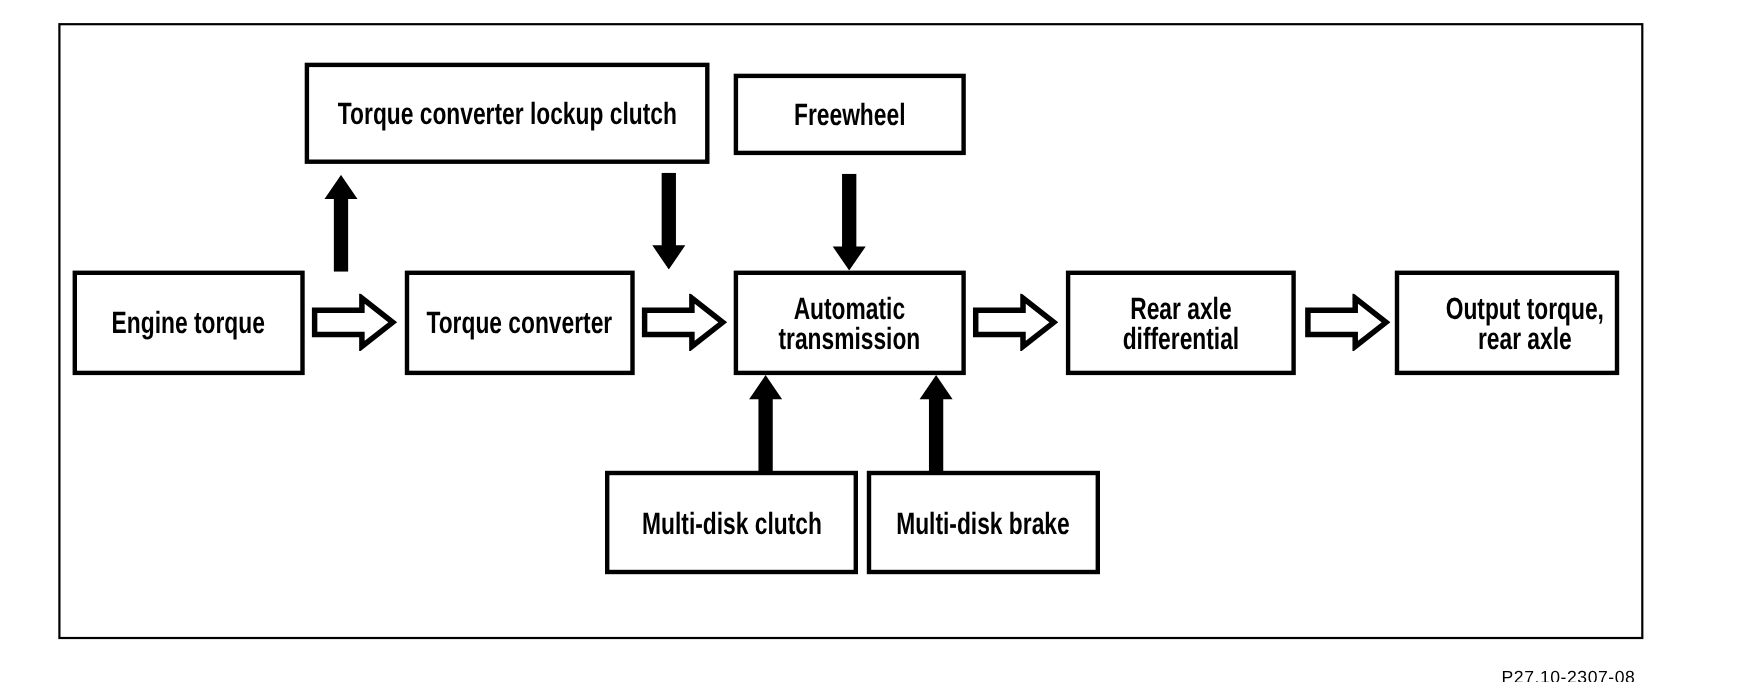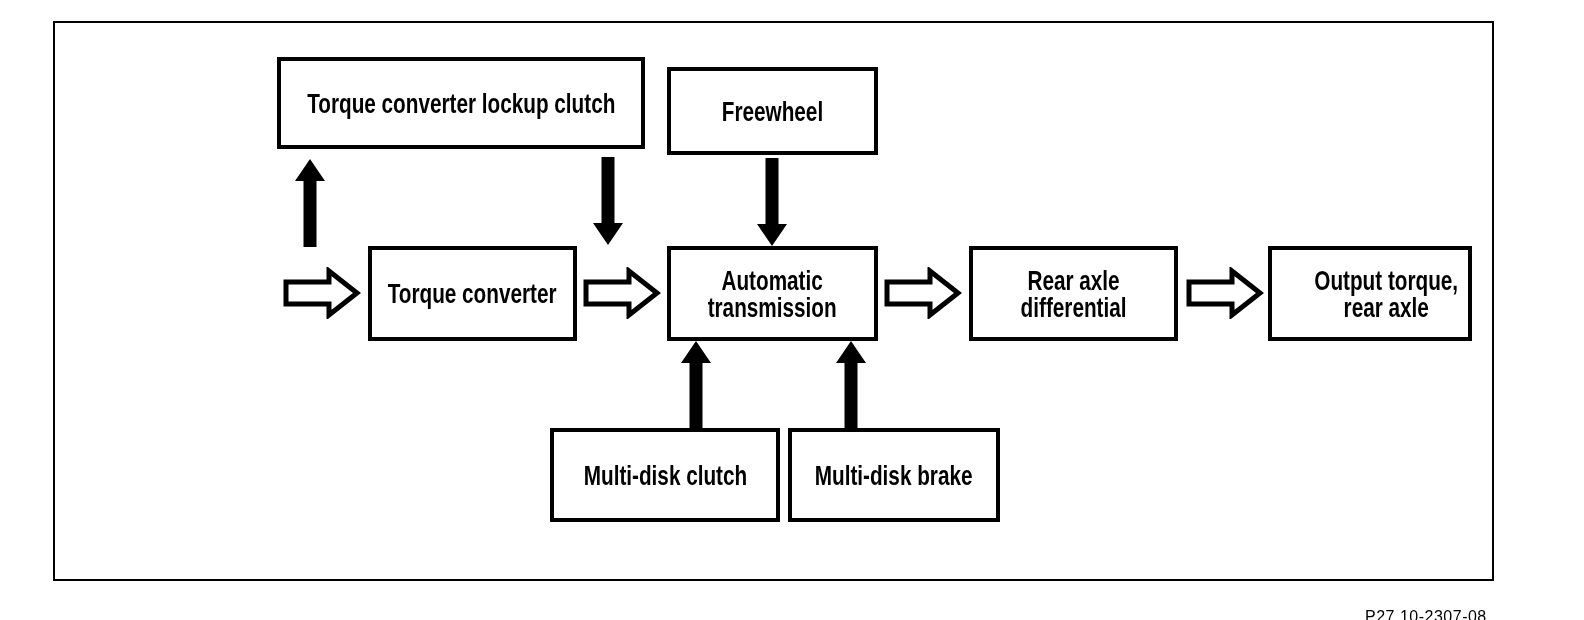--- a/index.html
+++ b/index.html
@@ -20,21 +20,21 @@
     transform:scaleX(0.74);transform-origin:center center;
   }
   
   .b-engine   {left:66px;  top:246px; width:211px; height:95px;}
   .b-tconv    {left:368px; top:246px; width:209px; height:95px;justify-content:center;}
   .b-atrans   {left:667px; top:246px; width:211px; height:95px;}
   .b-rdiff    {left:969px; top:246px; width:209px; height:95px;}
   .b-output   {left:1268px;top:246px; width:204px; height:95px;padding-left:32px;}
   
   .b-lockup   {left:277px; top:57px;  width:368px; height:92px;}
-  .b-freewheel{left:667px; top:67px;  width:211px; height:88px;}
+  .b-freewheel{left:667px; top:67px;  width:211px; height:74px;}
   
   .b-mdclutch {left:550px; top:428px; width:230px; height:94px;}
   .b-mdbrake  {left:788px; top:428px; width:212px; height:94px;}
 
   .arrow{position:absolute;display:block;}
   .ar-up-lockup   {left:294px; top:159px;}
   .ar-down-lockup {left:592px; top:157px;}
   .ar-down-free   {left:756px; top:158px;}
   .ar-up-clutch   {left:680px; top:341px;}
   .ar-up-brake    {left:835px; top:341px;}
@@ -55,20 +55,23 @@
 
   <div class="frame"></div>
 
   <div class="box b-lockup">
     <span class="lbl">Torque converter lockup clutch</span>
   </div>
   <div class="box b-freewheel">
     <span class="lbl">Freewheel</span>
   </div>
 
+  <div class="box b-engine">
+    <span class="lbl">Engine torque</span>
+  </div>
   <div class="box b-tconv">
     <span class="lbl">Torque converter</span>
   </div>
   <div class="box b-atrans">
     <span class="lbl">Automatic
 transmission</span>
   </div>
   <div class="box b-rdiff">
     <span class="lbl">Rear axle
 differential</span>

